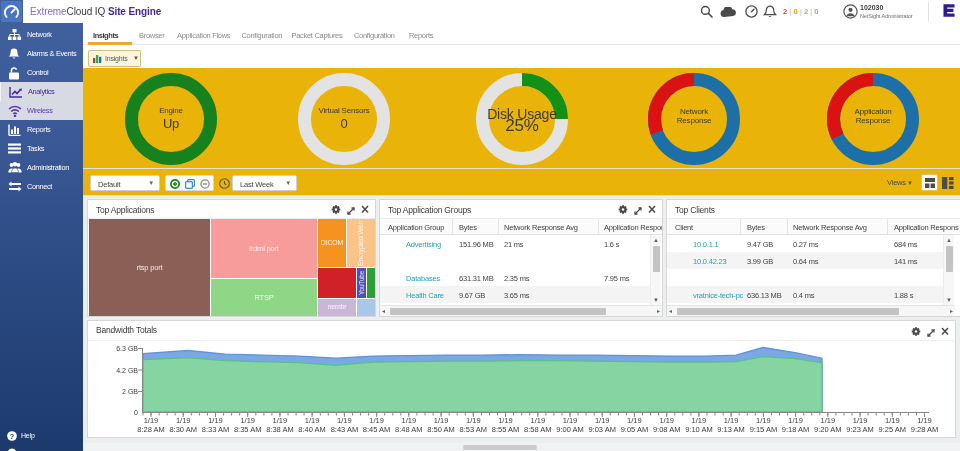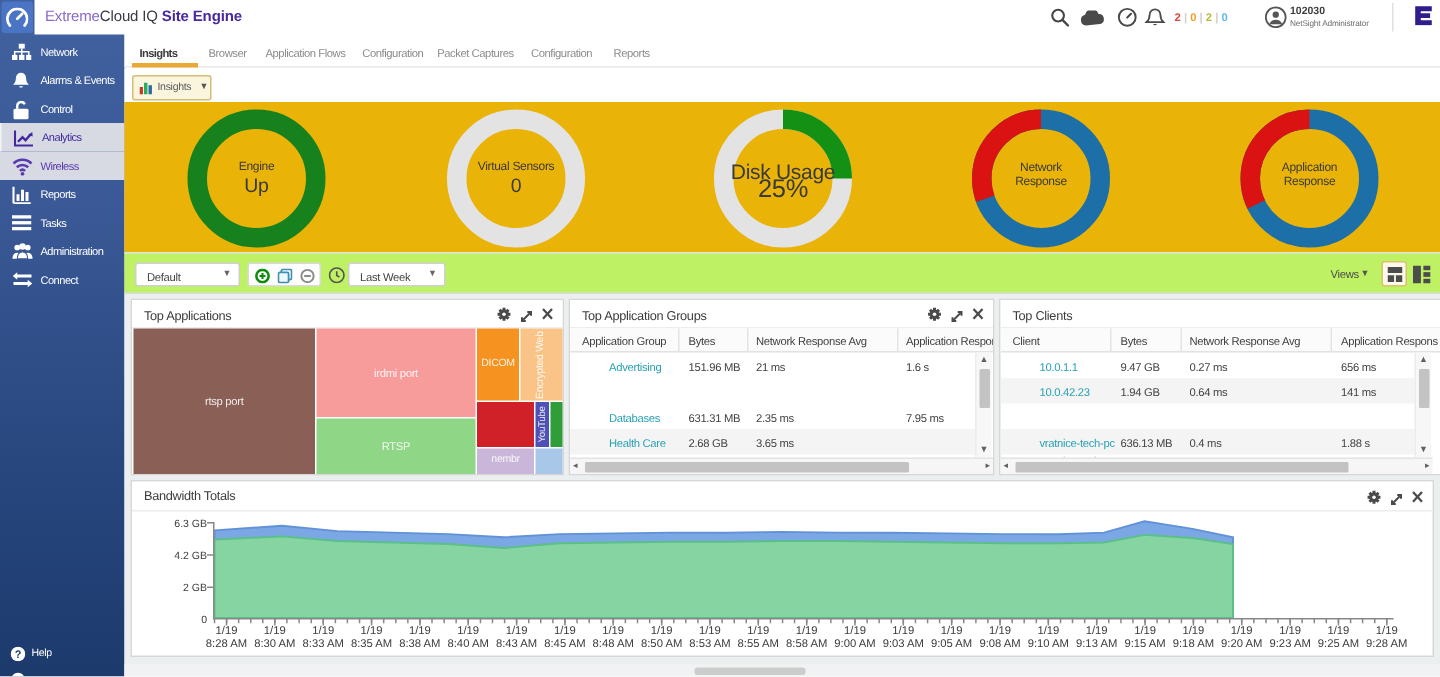--- a/index.html
+++ b/index.html
@@ -35,21 +35,21 @@
   border:1px solid #d3bd77; border-radius:2px; font-size:7px; letter-spacing:-0.2px; color:#5a5a5a; }
 #insbtn .txt { position:absolute; left:16px; top:4px; }
 #insbtn .car { position:absolute; left:44px; top:4px; font-size:6px; color:#555; }
 
 
 #gauges { left:83px; top:68px; width:877px; height:100px; background:#eab308; }
 .gauge { position:absolute; top:4px; width:94px; height:94px; }
 .glbl { position:absolute; width:94px; text-align:center; color:#3a3a3a; letter-spacing:-0.2px; }
 
 
-#toolbar { left:83px; top:168px; width:877px; height:28px; background:#bef264;
+#toolbar { left:83px; top:168px; width:877px; height:28px; background:#eab308;
   border-top:1px solid #e3e3e3; border-bottom:1px solid #d8dcdd;text-align:right; }
 .combo { position:absolute; top:6px; height:16px; border:1px solid #cfcfcf; border-radius:2px;
   background:#fff; font-size:7.5px; letter-spacing:-0.2px; color:#444; }
 .combo .cv { position:absolute; left:7px; top:3.5px; }
 .combo .car { position:absolute; right:5px; top:4px; font-size:6px; color:#666; }
 
 
 #dash { left:83px; top:196px; width:877px; height:255px; background:#eceff0; }
 .panel { position:absolute; background:#fff; border:1px solid #d7d7d7; }
 .phead { position:absolute; left:0; top:0; right:0; height:19px; background:#fff; border-bottom:1px solid #ededed; }
@@ -415,21 +415,21 @@
           <div style="left:224px">1.6 s</div>
         </div>
       <div class="trow" style="top:69px;width:270px">
           <div class="lnk" style="left:8px">Databases</div>
           <div style="left:79px">631.31 MB</div>
           <div style="left:124px">2.35 ms</div>
           <div style="left:224px">7.95 ms</div>
         </div>
       <div class="trow alt" style="top:86px;width:270px">
           <div class="lnk" style="left:8px">Health Care</div>
-          <div style="left:79px">2.68 GB</div>
+          <div style="left:79px">9.67 GB</div>
           <div style="left:124px">3.65 ms</div>
         </div>
       <div class="vsb" style="left:270px;top:35px;height:70px">
         <span class="arr" style="left:2px;top:2px">▲</span>
         <span class="arr" style="left:2px;bottom:2px">▼</span>
         <div class="sbt" style="left:2px;top:11px;width:7px;height:26px"></div>
       </div>
       <div class="hsb" style="left:0;bottom:0;width:282px">
         <span class="arr" style="left:2px;top:2px">◂</span>
         <span class="arr" style="right:2px;top:2px">▸</span>
@@ -468,25 +468,25 @@
         <div style="left:126px">Network Response Avg</div>
           <div style="left:227px">Application Respons</div>
       </div>
       <div class="colsep" style="left:73px;height:16px"></div>
       <div class="colsep" style="left:120px;height:16px"></div>
       <div class="colsep" style="left:220px;height:16px"></div>
       <div class="trow" style="top:35px;width:276px">
           <div class="lnk" style="left:8px">10.0.1.1</div>
           <div style="left:80px">9.47 GB</div>
           <div style="left:126px">0.27 ms</div>
-          <div style="left:227px">656 ms</div>
+          <div style="left:227px">684 ms</div>
         </div>
       <div class="trow alt" style="top:52px;width:276px">
           <div class="lnk" style="left:8px">10.0.42.23</div>
-          <div style="left:80px">1.94 GB</div>
+          <div style="left:80px">3.99 GB</div>
           <div style="left:126px">0.64 ms</div>
           <div style="left:227px">141 ms</div>
         </div>
       <div class="trow alt" style="top:86px;width:276px">
           <div class="lnk" style="left:8px">vratnice-tech-pc</div>
           <div style="left:80px">636.13 MB</div>
           <div style="left:126px">0.4 ms</div>
           <div style="left:227px">1.88 s</div>
         </div>
       <div class="trow" style="top:103px;width:276px;height:3px;overflow:hidden">

